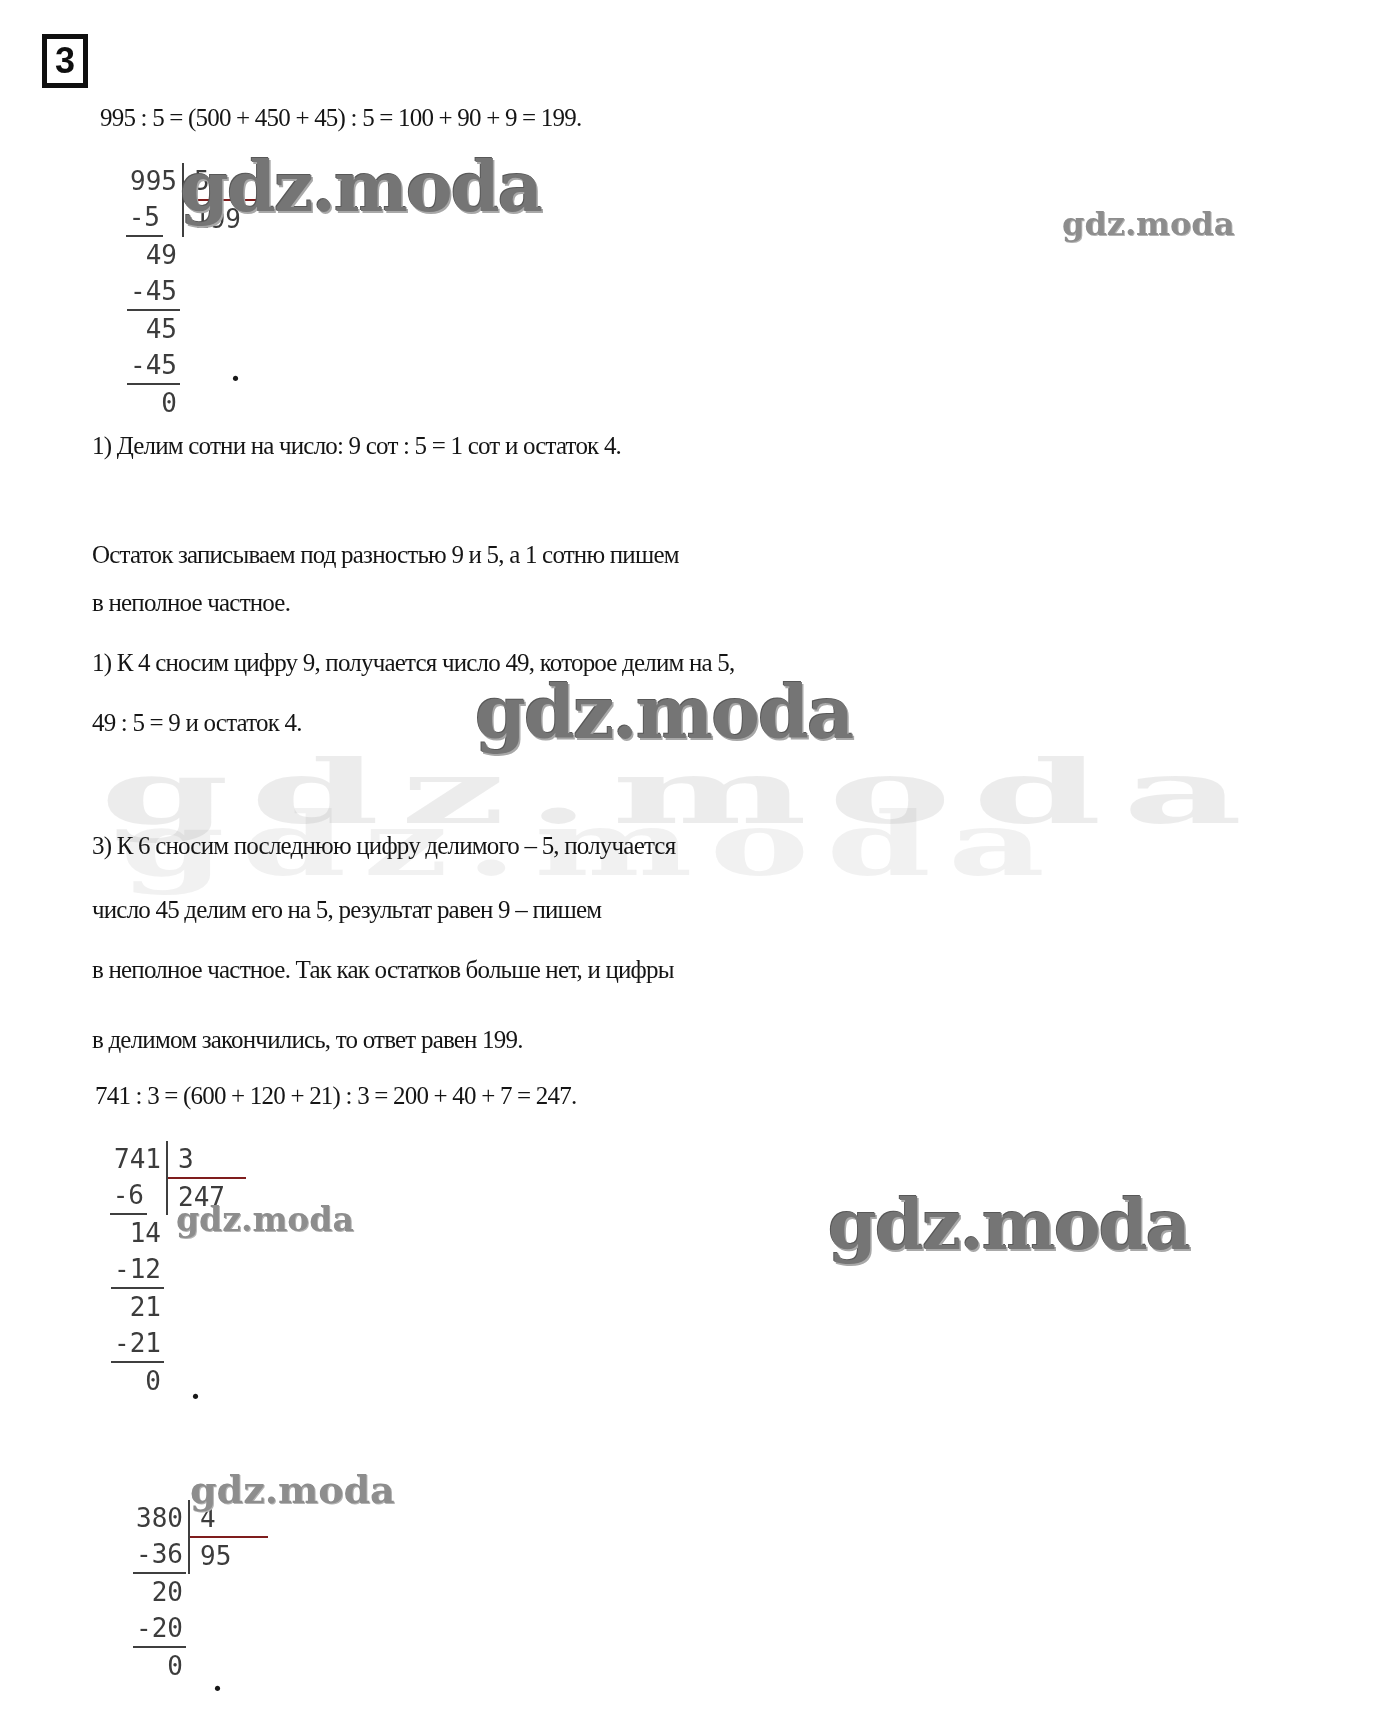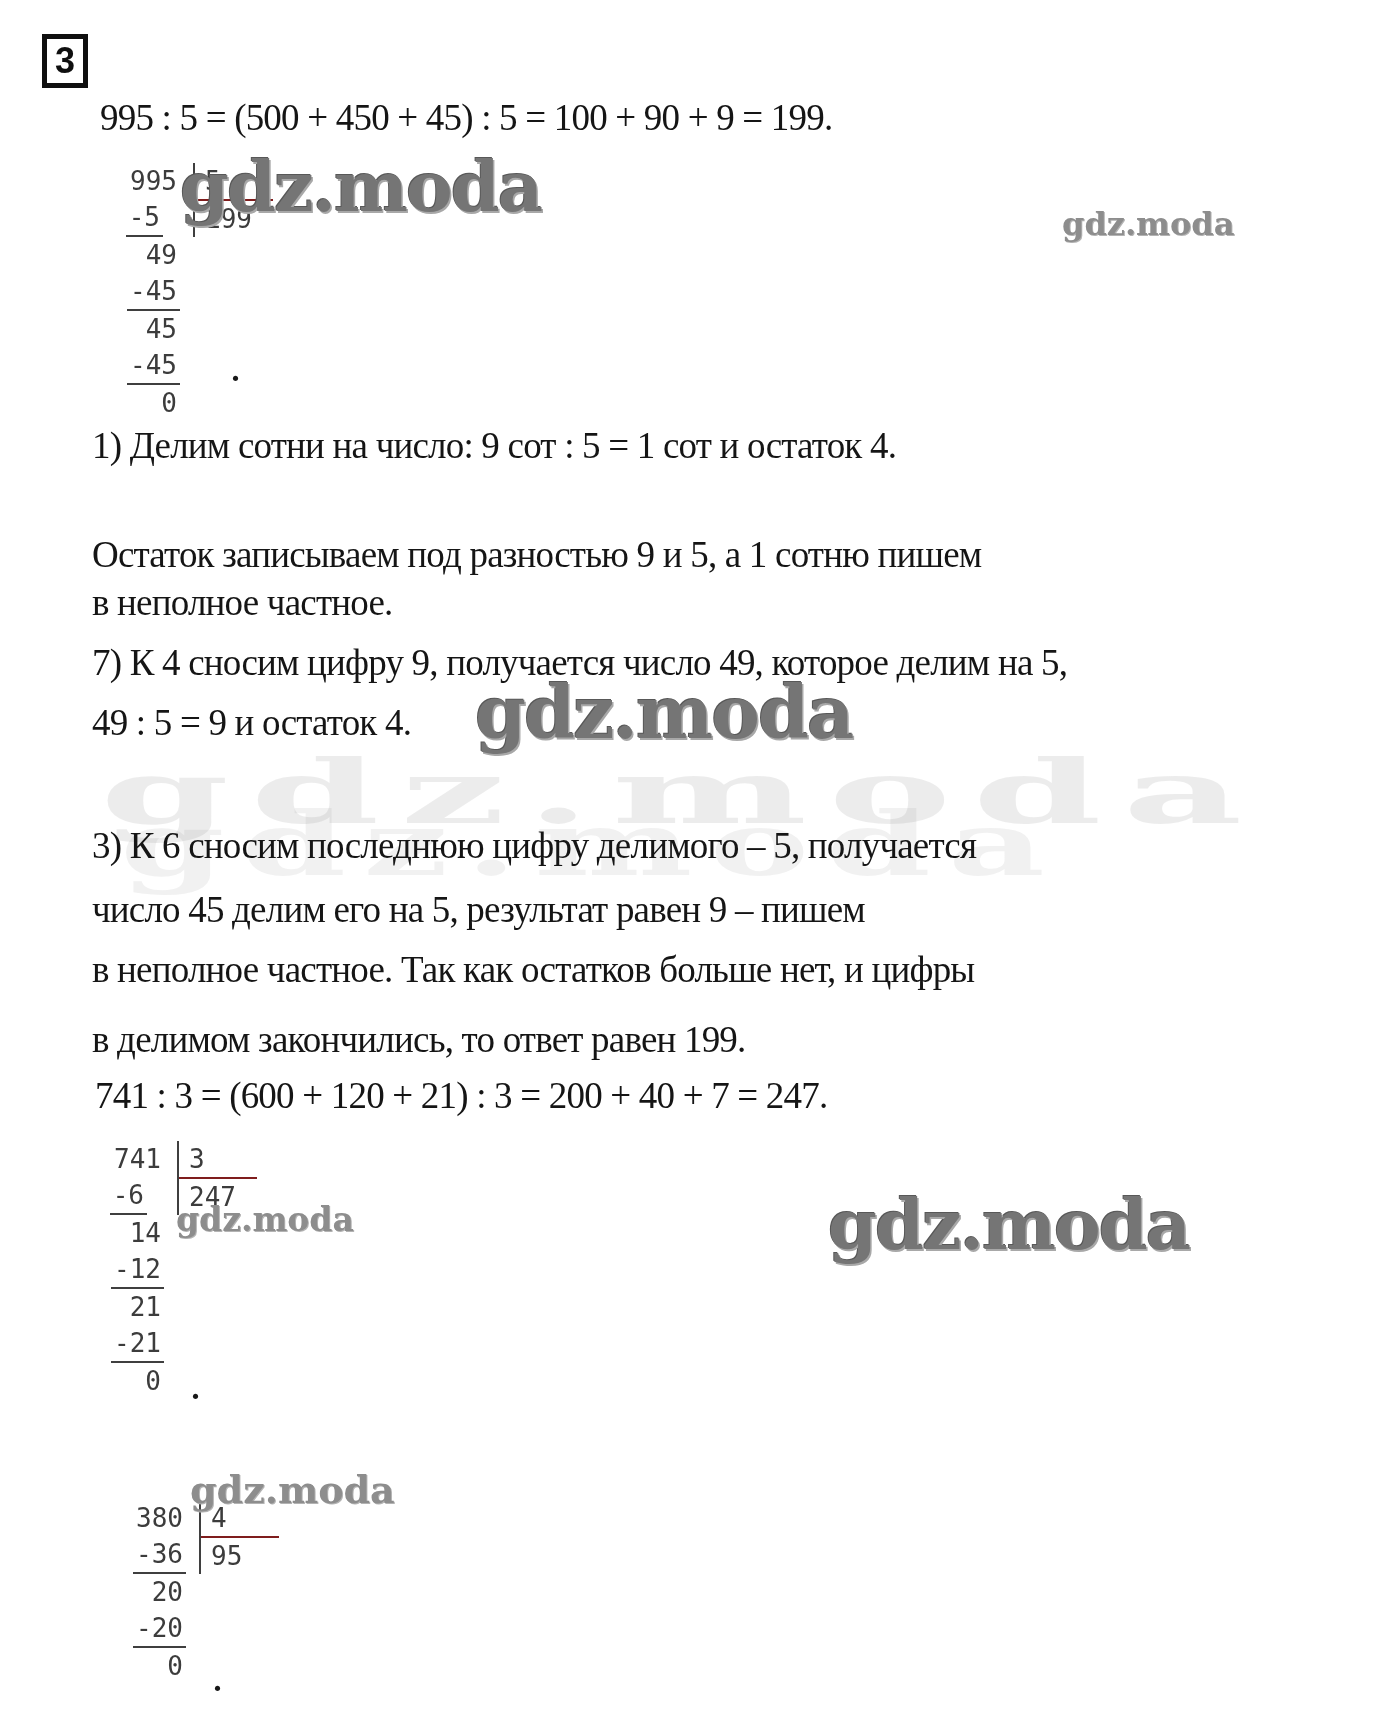--- a/index.html
+++ b/index.html
@@ -8,31 +8,31 @@
     overflow:hidden;font-family:"Liberation Serif",serif;color:#141414;
   }
   
   .numbox{
     position:absolute;left:42px;top:34px;width:36px;height:44px;
     border:5px solid #0f0f0f;display:flex;align-items:center;justify-content:center;
     font:bold 36px "Liberation Sans",sans-serif;color:#0f0f0f;
   }
   
   .eq,.line{
-    position:absolute;white-space:nowrap;font-size:37px;letter-spacing:-0.8px;
+    position:absolute;white-space:nowrap;font-size:25px;letter-spacing:-0.8px;
     line-height:40px;color:#151515;
   }
   #eq1{left:100px;top:98px}
   #eq2{left:95px;top:1076px}
   #eq3{left:95px;top:1433px}
   .line{left:92px}
   
   .division{
     position:absolute;display:flex;align-items:flex-start;
-    font-family:"DejaVu Sans Mono",monospace;font-size:26px;line-height:36px;color:#3c3c3c;gap:11px;
+    font-family:"DejaVu Sans Mono",monospace;font-size:26px;line-height:36px;color:#3c3c3c;
   }
   .dcol-left{display:flex;flex-direction:column;align-items:flex-end;min-width:58px}
   .drow{padding:0 3px;white-space:nowrap}
   .drow.under{border-bottom:2px solid #3f3f3f}
   .drow.shift{margin-right:17px}
   .dcol-right{border-left:2px solid #3f3f3f;margin-left:2px;width:78px}
   .dcol-right .divisor{padding-left:10px}
   .dcol-right .quotient{border-top:2px solid #7f1d1d;padding-left:10px}
   #div995{left:122px;top:163px}
   #div741{left:106px;top:1141px}
@@ -101,21 +101,21 @@
       <div class="dcol-right">
         <div class="drow divisor">5</div>
         <div class="drow quotient">199</div>
       </div>
     </div>
   <span class="pdot" id="dot1">.</span>
 
   <div class="line" style="top:426px">1) Делим сотни на число: 9 сот : 5 = 1 сот и остаток 4.</div>
   <div class="line" style="top:535px">Остаток записываем под разностью 9 и 5, а 1 сотню пишем</div>
   <div class="line" style="top:583px">в неполное частное.</div>
-  <div class="line" style="top:643px">7) К 4 сносим цифру 9, получается число 49, которое делим на 5,</div>
+  <div class="line" style="top:643px">1) К 4 сносим цифру 9, получается число 49, которое делим на 5,</div>
   <div class="line" style="top:703px">49 : 5 = 9 и остаток 4.</div>
   <div class="line" style="top:826px">3) К 6 сносим последнюю цифру делимого – 5, получается</div>
   <div class="line" style="top:890px">число 45 делим его на 5, результат равен 9 – пишем</div>
   <div class="line" style="top:950px">в неполное частное. Так как остатков больше нет, и цифры</div>
   <div class="line" style="top:1020px">в делимом закончились, то ответ равен 199.</div>
 
   <div class="eq" id="eq2">741 : 3 = (600 + 120 + 21) : 3 = 200 + 40 + 7 = 247.</div>
 
   <div class="division" id="div741">
       <div class="dcol-left">

